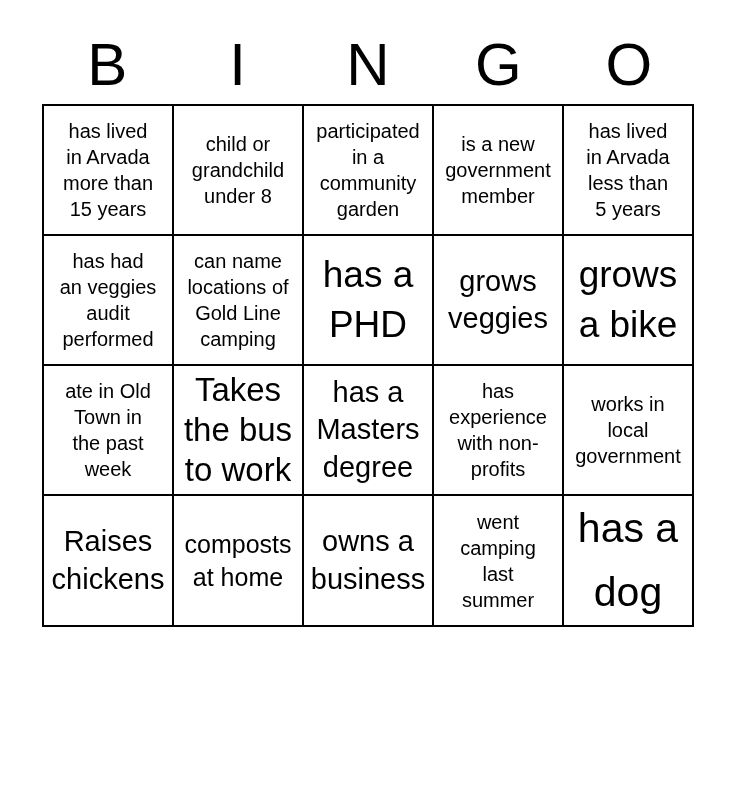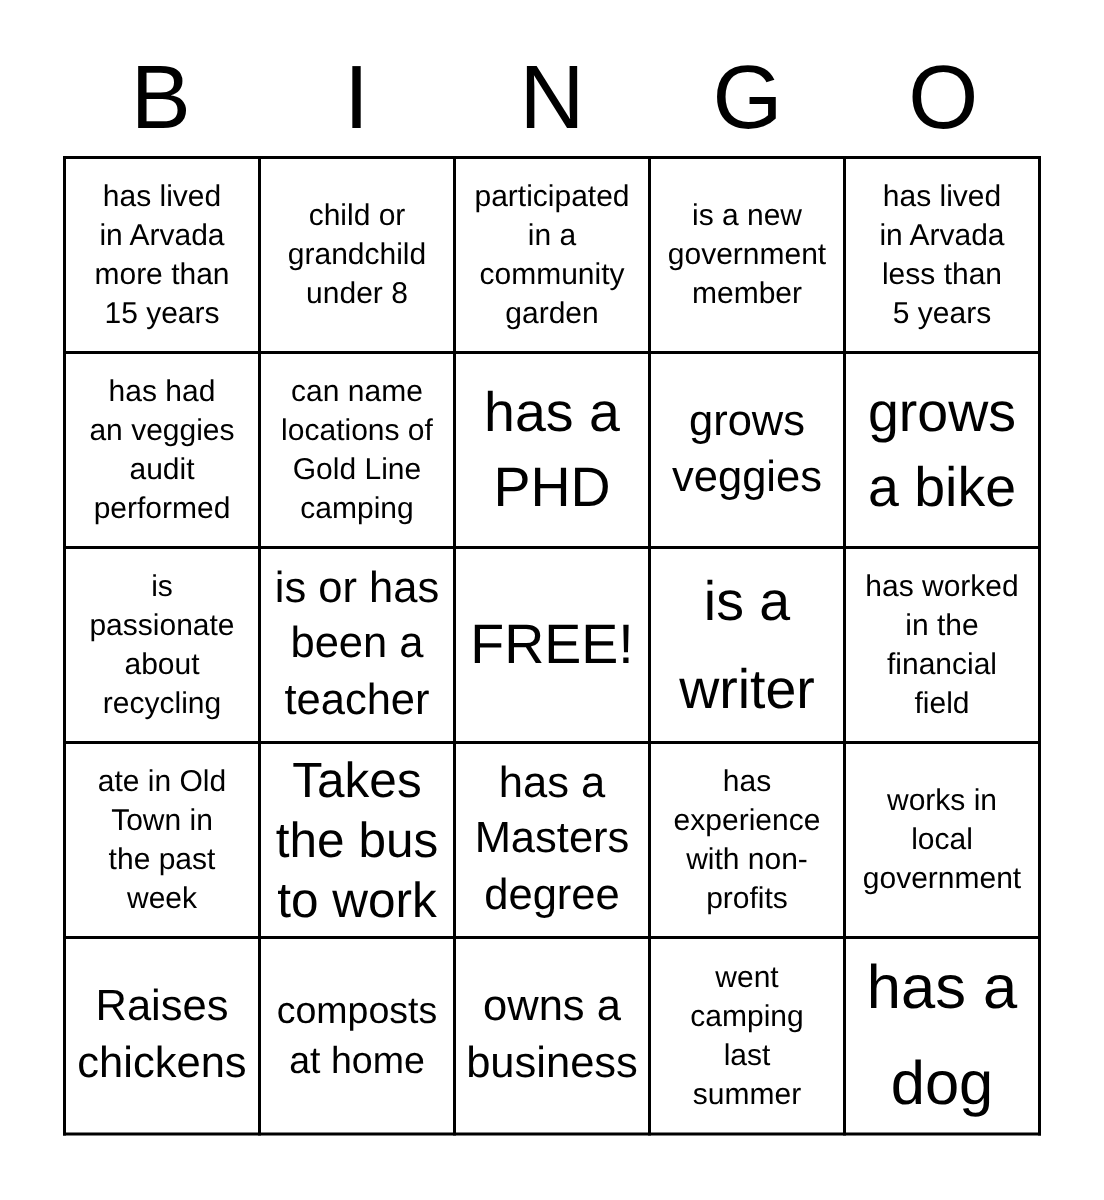--- a/index.html
+++ b/index.html
@@ -100,36 +100,20 @@
 Gold Line
 camping</td>
       <td class="xl">has a
 PHD</td>
       <td class="lg">grows
 veggies</td>
       <td class="xl">grows
 a bike</td>
     </tr>
     <tr>
-      <td class="sm">is
-passionate
-about
-recycling</td>
-      <td class="lg">is or has
-been a
-teacher</td>
-      <td class="xl">FREE!</td>
-      <td class="xl loose">is a
-writer</td>
-      <td class="sm">has worked
-in the
-financial
-field</td>
-    </tr>
-    <tr>
       <td class="sm">ate in Old
 Town in
 the past
 week</td>
       <td class="xl tight">Takes
 the bus
 to work</td>
       <td class="lg">has a
 Masters
 degree</td>

